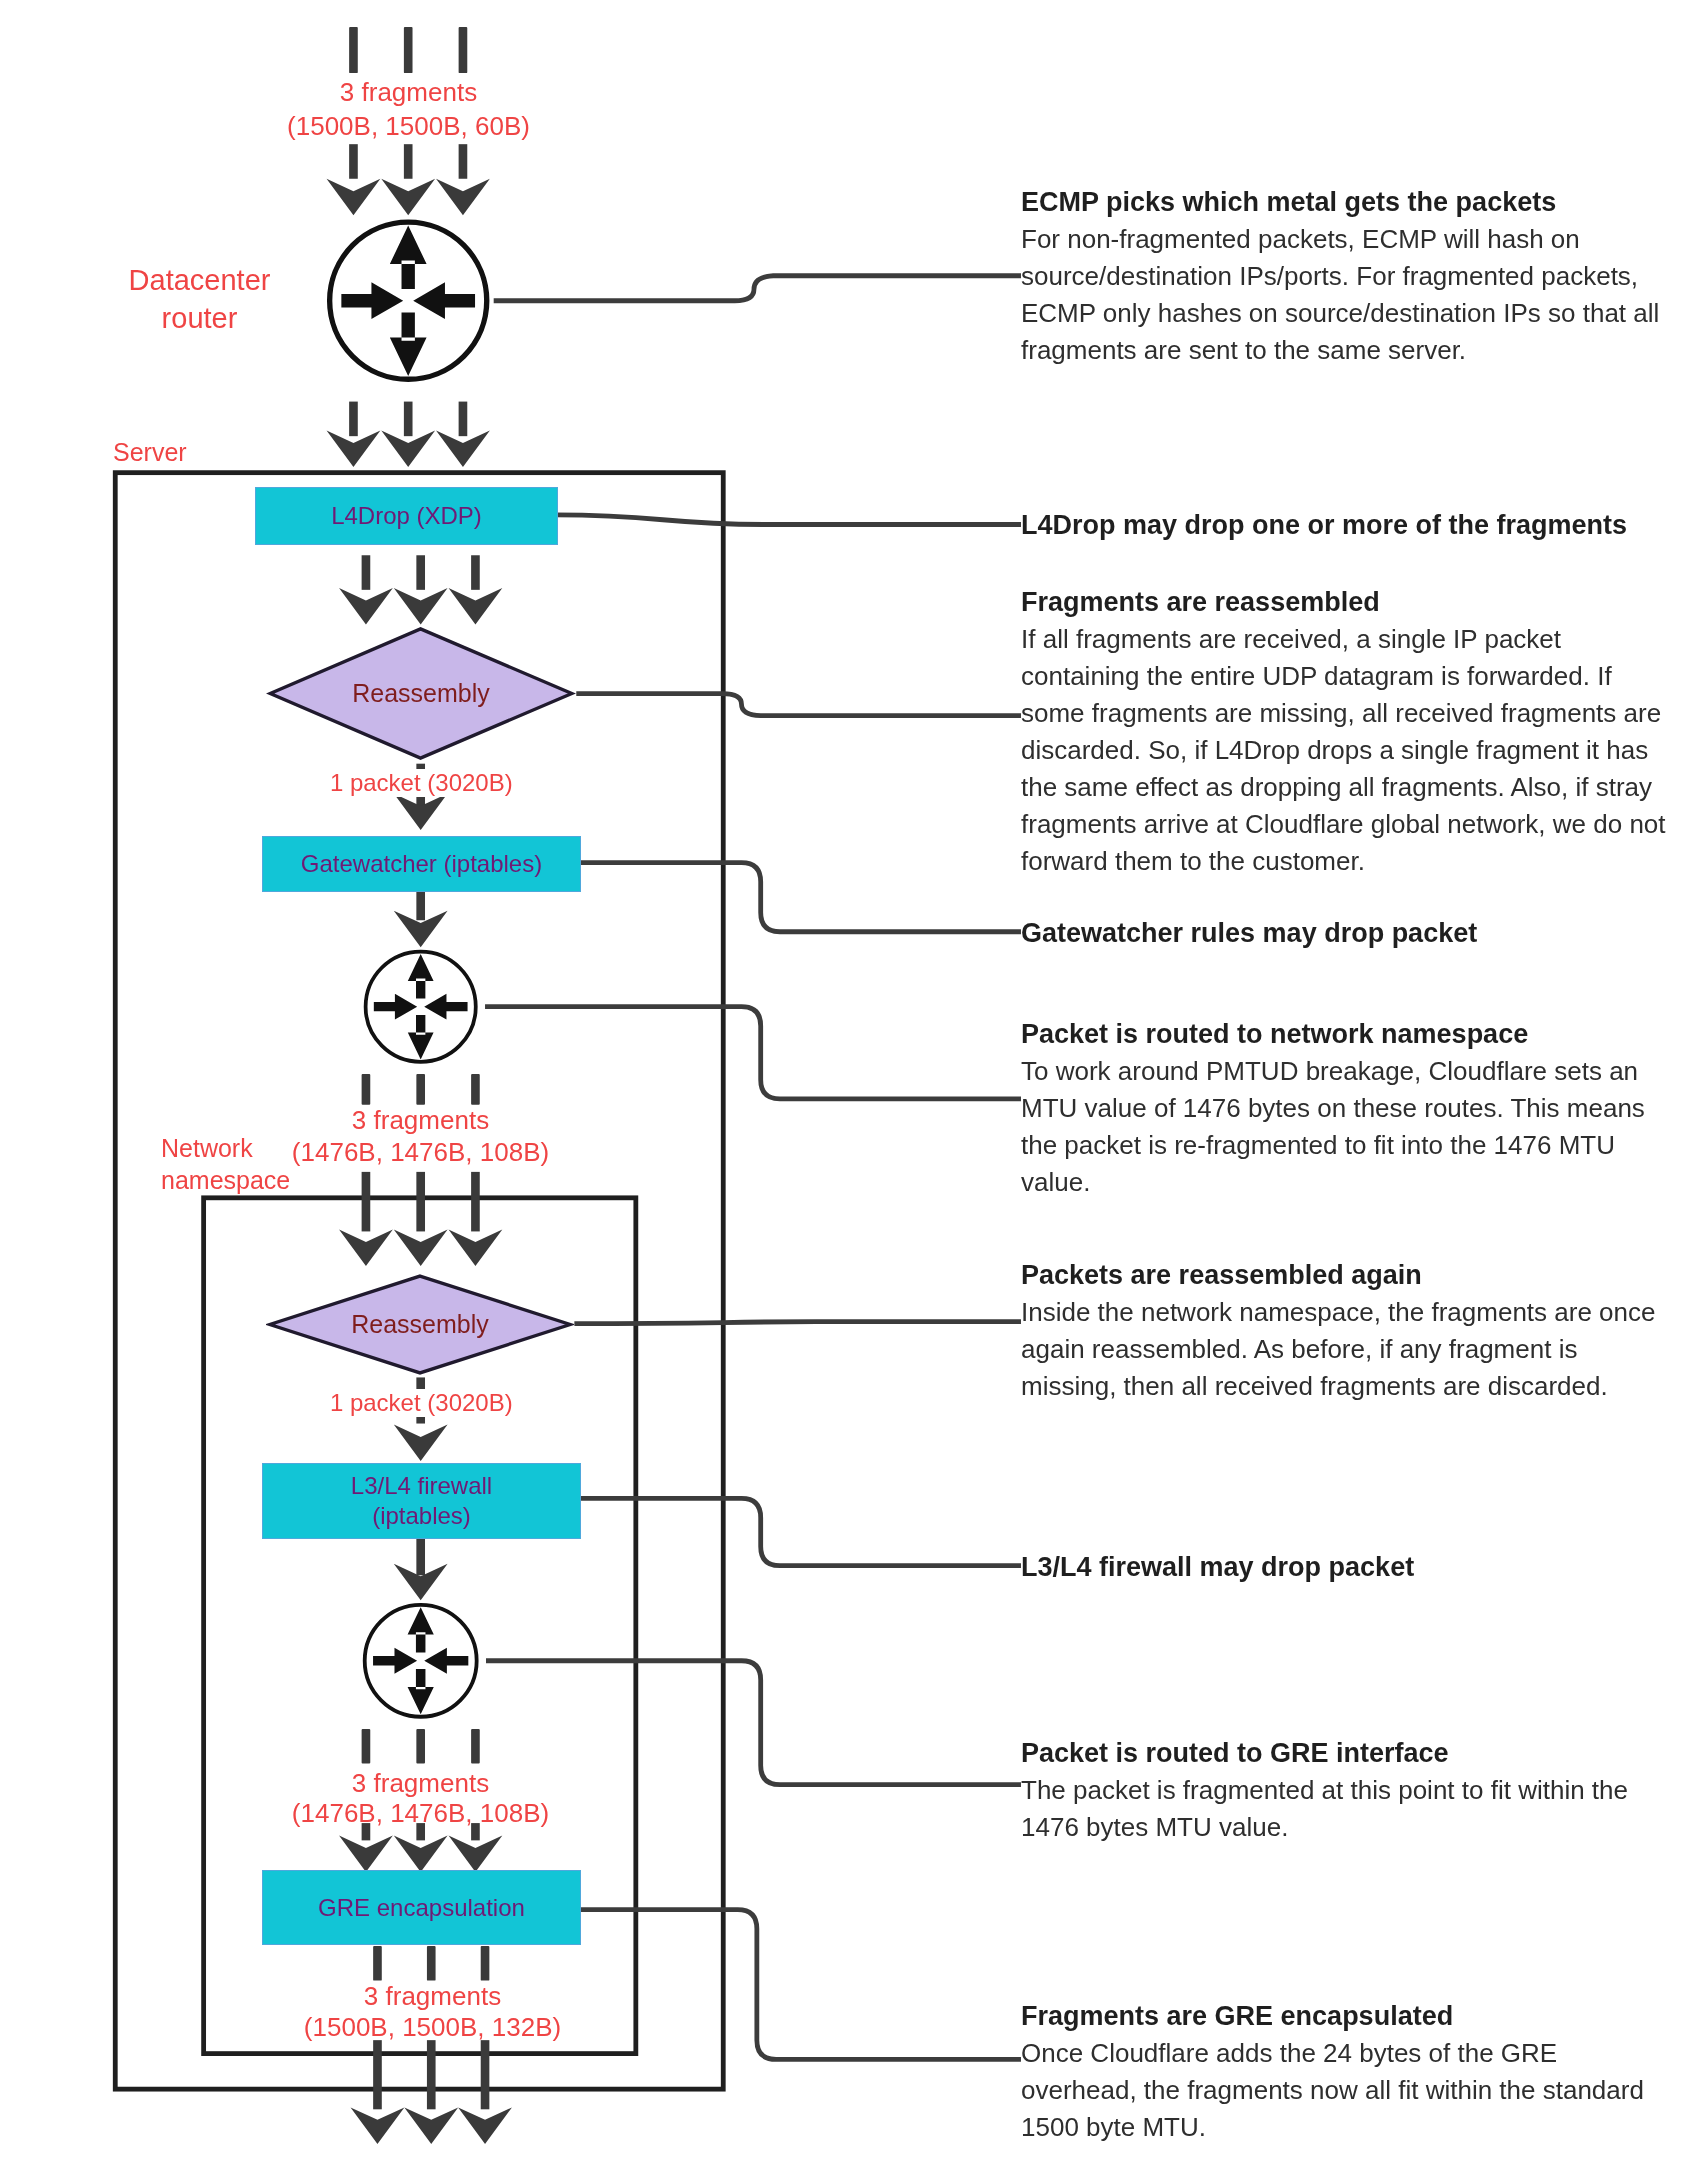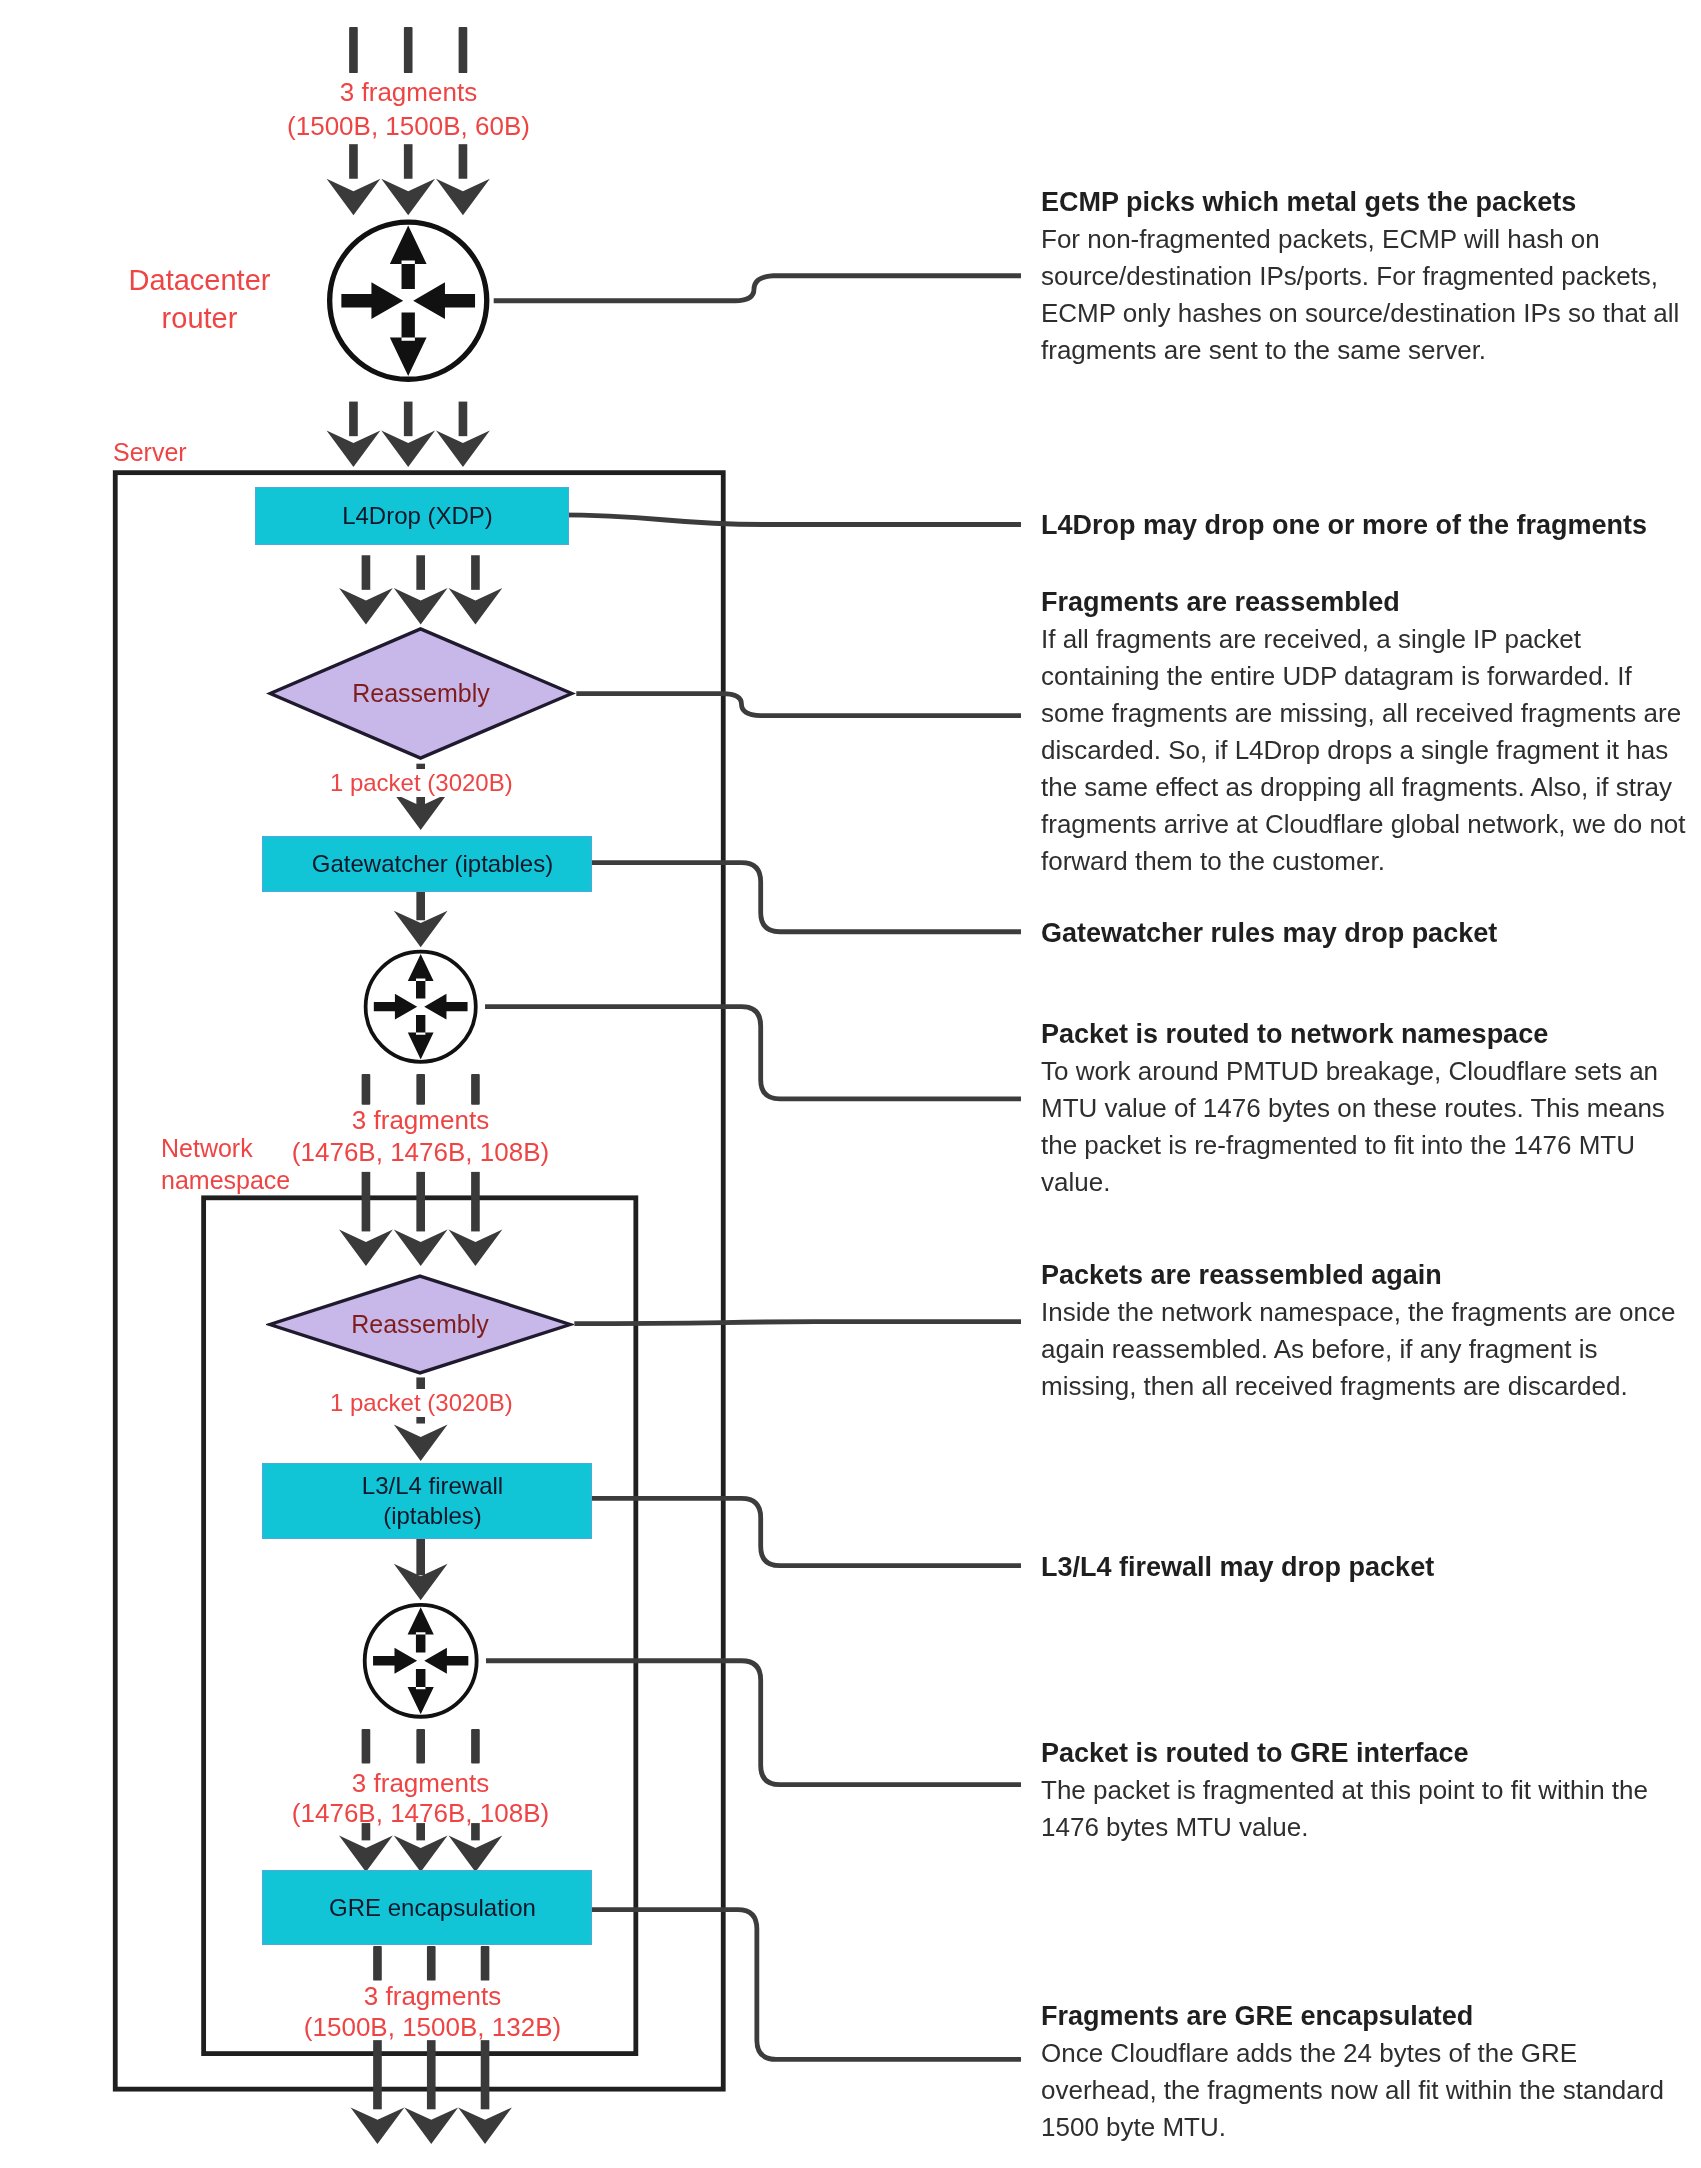--- a/index.html
+++ b/index.html
@@ -8,25 +8,25 @@
   #shapes{position:absolute;left:0;top:0;}
   .stem{fill:#3a3a3a;}
   .ah{fill:#3a3a3a;}
   .conn{fill:none;stroke:#3c3c3c;stroke-width:5;}
   .container-rect{fill:none;stroke:#1f1f1f;stroke-width:5;}
   .dlabel{position:absolute;text-align:center;color:#ef4444;}
   .frag{font-size:26px;line-height:31px;width:327px;}
   .packet{font-size:24px;background:#ffffff;padding:0 5.8px;}
   .cyanbox{position:absolute;background:#12c5d6;border:1.9px solid #4fa8dc;
            display:flex;flex-direction:column;align-items:center;justify-content:center;
-           font-size:24px;color:#0f172a;text-align:center;line-height:30px;padding-left:11px;}
+           font-size:24px;color:#701a75;text-align:center;line-height:30px;}
   .diamond{position:absolute;}
   .diamond .dtext{position:absolute;left:0;top:0;width:100%;height:100%;
            display:flex;align-items:center;justify-content:center;font-size:25px;color:#7f1d1d;}
-  .ann{position:absolute;left:1021px;width:653px;font-size:26px;line-height:37px;color:#2e2e2e;margin-left:20px;}
+  .ann{position:absolute;left:1021px;width:653px;font-size:26px;line-height:37px;color:#2e2e2e;}
   .ann .h{font-weight:bold;font-size:27px;color:#1f1f1f;line-height:37px;}
   .sideways{text-align:left;}
 </style>
 </head>
 <body>
 
 <div id="stage">
 
   <svg id="shapes" width="1701" height="2168" viewBox="0 0 1771 2257">
     <defs>

